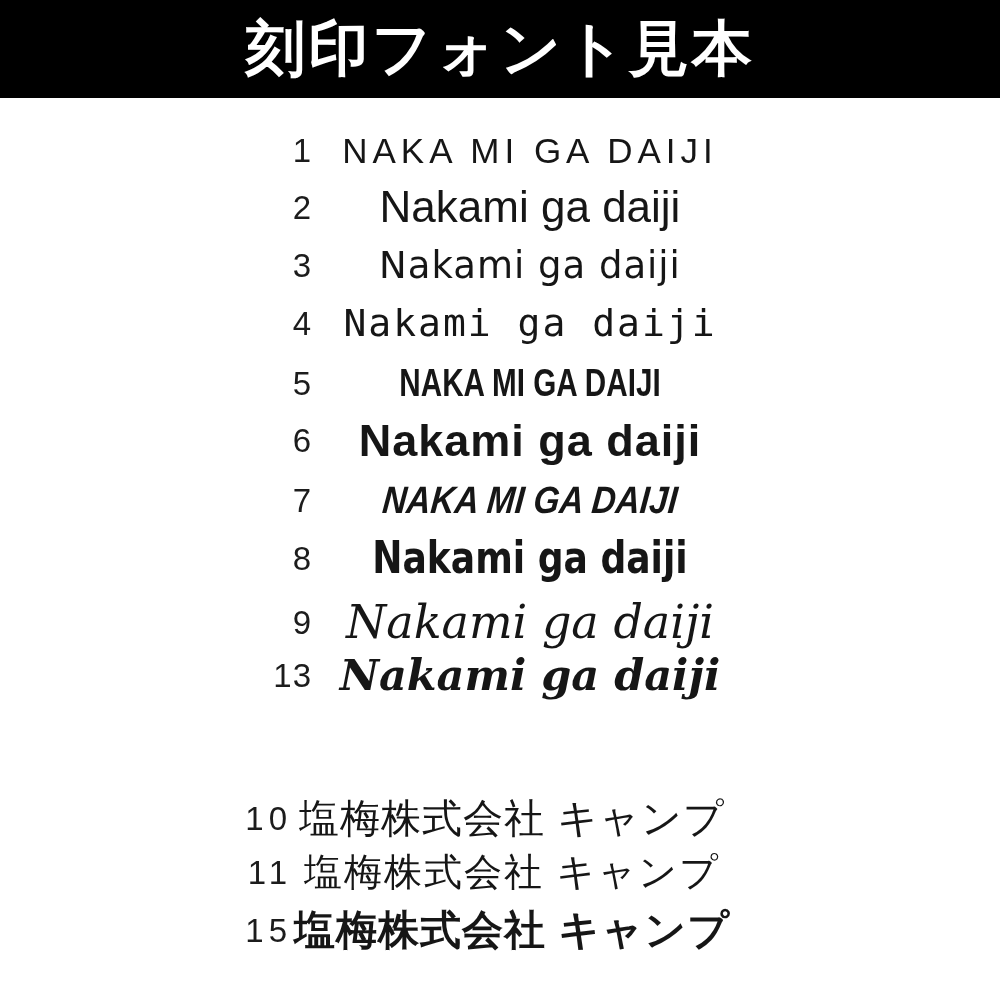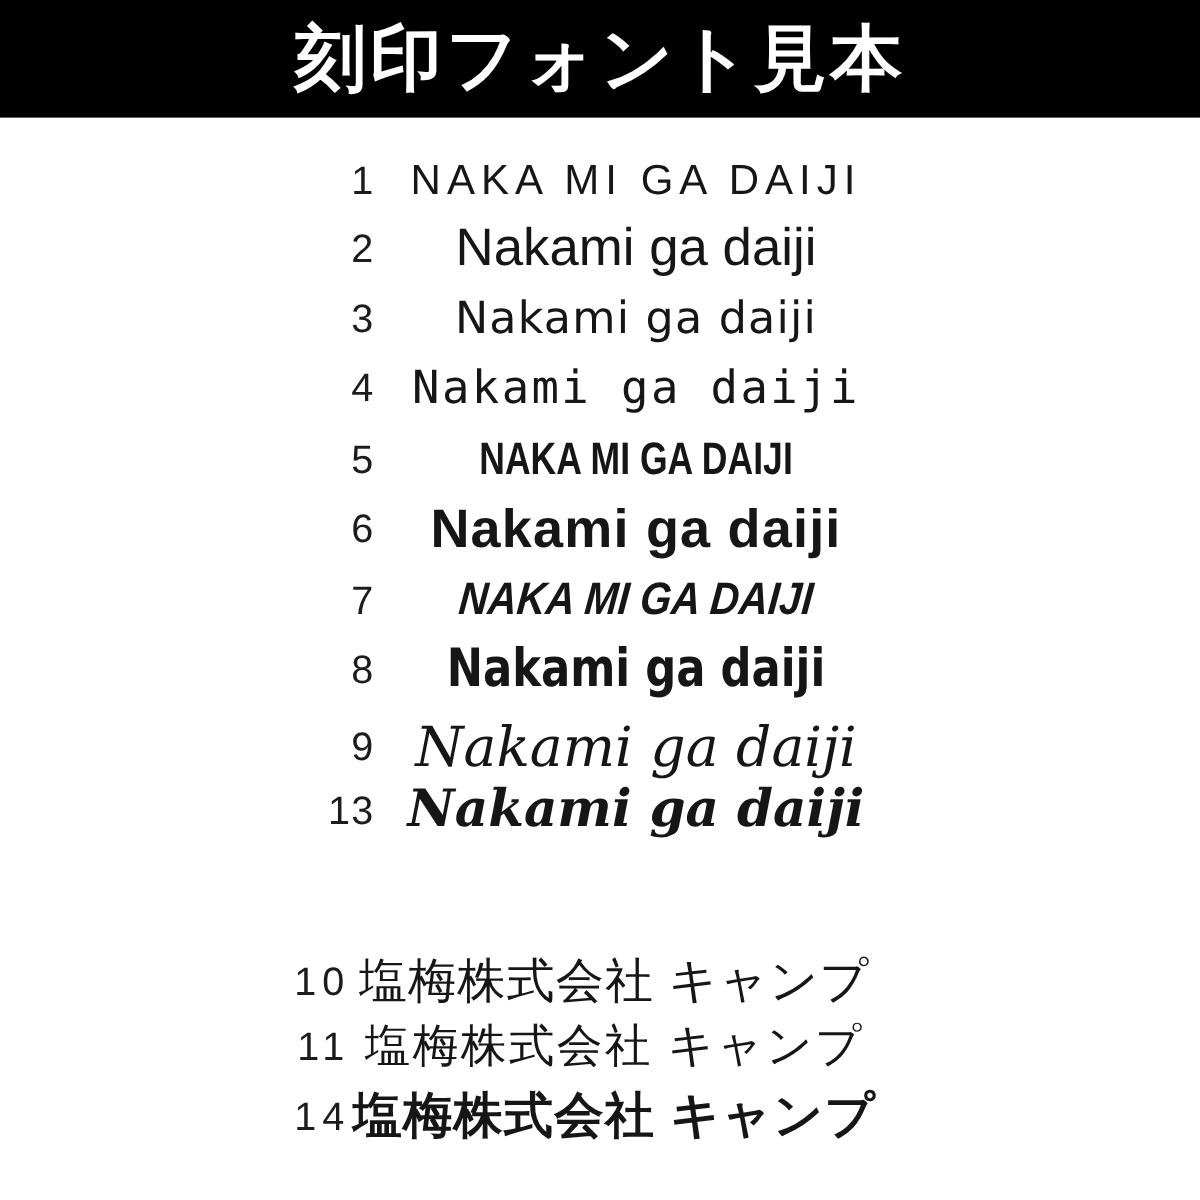--- a/index.html
+++ b/index.html
@@ -237,18 +237,18 @@
       <span class="num wide">10</span>
       <span class="txt jp f11">塩梅株式会社 キャンプ</span>
     </div>
 
     <div class="row r12">
       <span class="num wide">11</span>
       <span class="txt jp f12">塩梅株式会社 キャンプ</span>
     </div>
 
     <div class="row r13">
-      <span class="num wide">14</span>
+      <span class="num wide">15</span>
       <span class="txt jp f13">塩梅株式会社 キャンプ</span>
     </div>
 
   </main>
 </div>
 
 </body></html>

